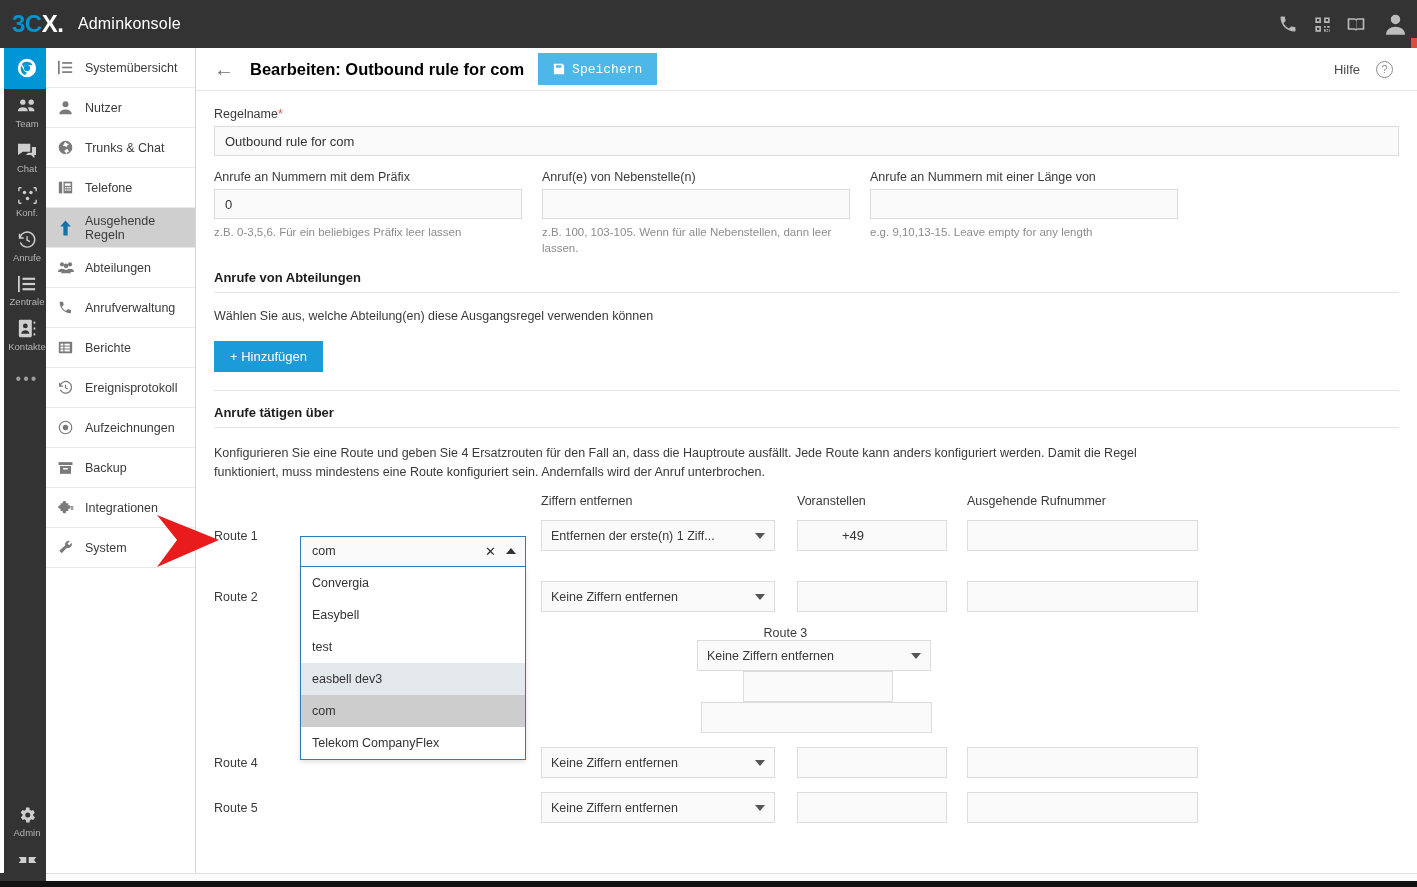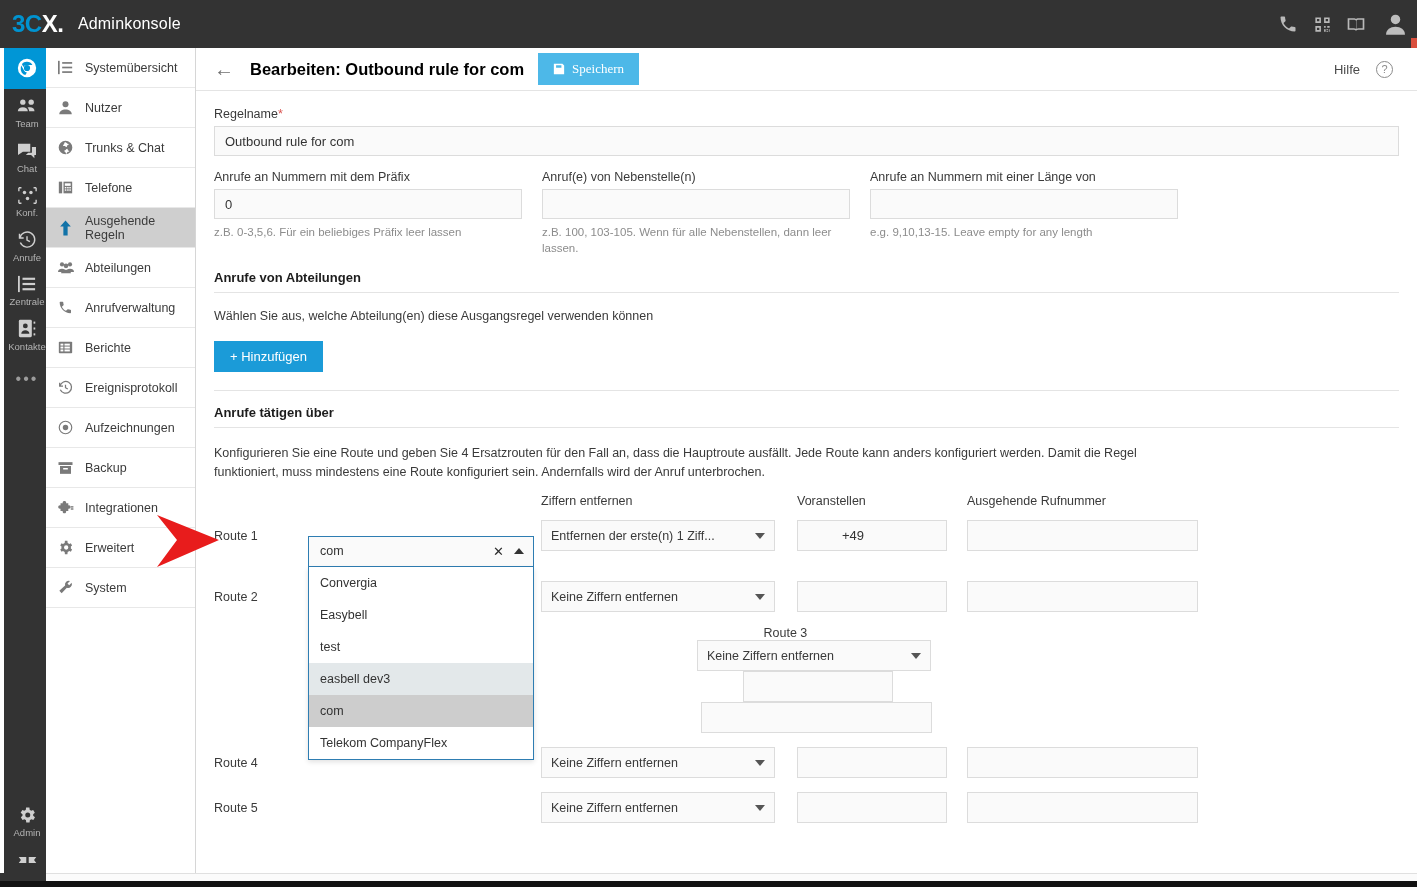--- a/index.html
+++ b/index.html
@@ -59,21 +59,21 @@
   
   .content { position:absolute; left:196px; top:48px; width:1221px; height:825px; background:#ffffff; }
   .c-header {
     height:43px; display:flex; align-items:center; border-bottom:1px solid #e4e4e4; padding-left:18px;
   }
   .back-arrow { color:#6f6f6f; font-size:20px; line-height:1; cursor:pointer; padding-right:16px; }
   .page-title { font-size:16.5px; font-weight:bold; color:#000; }
   .save-btn {
     margin-left:14px; background:#4db8e8; color:#fff; border:none;
     height:32px; padding:0 15px; font-size:13px; display:flex; align-items:center; gap:7px;
-    cursor:pointer; font-family:Liberation Serif, serif;
+    cursor:pointer; font-family:Liberation Mono, monospace;
   }
   .save-btn .sv-ic { display:flex; }
   .help {
     margin-left:auto; display:flex; align-items:center; gap:16px; padding-right:24px; cursor:pointer;
   }
   .help-lb { font-size:13px; color:#4a4a4a; }
   .help-ic {
     width:17px; height:17px; border:1.4px solid #8b8b8b; border-radius:50%;
     color:#8b8b8b; font-size:11px; display:flex; align-items:center; justify-content:center;
   }
@@ -111,21 +111,21 @@
   .cell-cid { width:231px; margin-left:20px; }
 
   .select-box {
     height:31px; border:1px solid #dcdcdc; background:#fafafa; display:flex; align-items:center;
     padding:0 9px; font-size:12.5px; color:#3a3a3a; cursor:pointer; justify-content:space-between;
   }
   .caret-down { width:0;height:0;border-left:5px solid transparent;border-right:5px solid transparent;border-top:6px solid #555; }
   .caret-up { width:0;height:0;border-left:5px solid transparent;border-right:5px solid transparent;border-bottom:6px solid #333; }
 
   
-  .combo-open { position:absolute; left:8px; top:0; width:226px; z-index:30; }
+  .combo-open { position:absolute; left:0; top:0; width:226px; z-index:30; }
   .combo-field {
     height:31px; border:1px solid #2e7db2; background:#fafafa; display:flex; align-items:center;
     padding:0 9px 0 11px; font-size:12.5px; color:#333;
   }
   .combo-val { flex:1; }
   .combo-x { color:#2b2b2b; font-size:13px; padding:0 10px 0 0; cursor:pointer; }
   .combo-list {
     border:1px solid #2e7db2; border-top:none; background:#fff;
     box-shadow:0 2px 5px rgba(0,0,0,.12);
   }
@@ -401,28 +401,20 @@
     </div>
     <div class="nav-item">
       <span class="nav-ic">
           <svg width="16" height="15" viewBox="0 0 18 17" fill="currentColor">
             <path d="M7.2 1c1.1 0 2 .8 2 1.8 0 .3-.1.6-.2.8h2.6v2.6c.2-.1.5-.2.8-.2 1 0 1.8.9 1.8 2s-.8 2-1.8 2c-.3 0-.6-.1-.8-.2v2.6H9c.1.2.2.5.2.8 0 1-.9 1.8-2 1.8s-2-.8-2-1.8c0-.3.1-.6.2-.8H2.8V9.8c-.2.1-.5.2-.8.2-1 0-1.8-.9-1.8-2s.8-2 1.8-2c.3 0 .6.1.8.2V3.6h2.6c-.1-.2-.2-.5-.2-.8C5.2 1.8 6.1 1 7.2 1z"></path>
             <rect x="14.4" y="7" width="3" height="1.6"></rect>
             <rect x="14.4" y="9.4" width="3" height="1.6"></rect>
           </svg>
         </span>
       <span class="nav-lb">Integrationen</span>
-    </div>
-    <div class="nav-item">
-      <span class="nav-ic">
-          <svg width="15" height="15" viewBox="0 0 18 18" fill="currentColor">
-            <path d="M15.4 10.2a6 6 0 000-2.4l1.5-1.2-1.5-2.6-1.8.8a6 6 0 00-2-1.2L11.3.8h-3l-.3 2.8c-.7.3-1.4.7-2 1.2l-1.8-.8L2.7 6.6 4.2 7.8a6 6 0 000 2.4l-1.5 1.2 1.5 2.6 1.8-.8c.6.5 1.3.9 2 1.2l.3 2.8h3l.3-2.8c.7-.3 1.4-.7 2-1.2l1.8.8 1.5-2.6-1.5-1.2zM9.8 11.6a2.6 2.6 0 110-5.2 2.6 2.6 0 010 5.2z"></path>
-          </svg>
-        </span>
-      <span class="nav-lb">Erweitert</span>
     </div>
     <div class="nav-item">
       <span class="nav-ic">
           <svg width="15" height="15" viewBox="0 0 18 18" fill="currentColor">
             <path d="M16.4 3.2l-3 3-2-2 3-3a4.6 4.6 0 00-5.9 5.5L1.6 13l2.8 2.8 6.2-6.6a4.6 4.6 0 005.8-6z"></path>
           </svg>
         </span>
       <span class="nav-lb">System</span>
     </div>
   </div>

